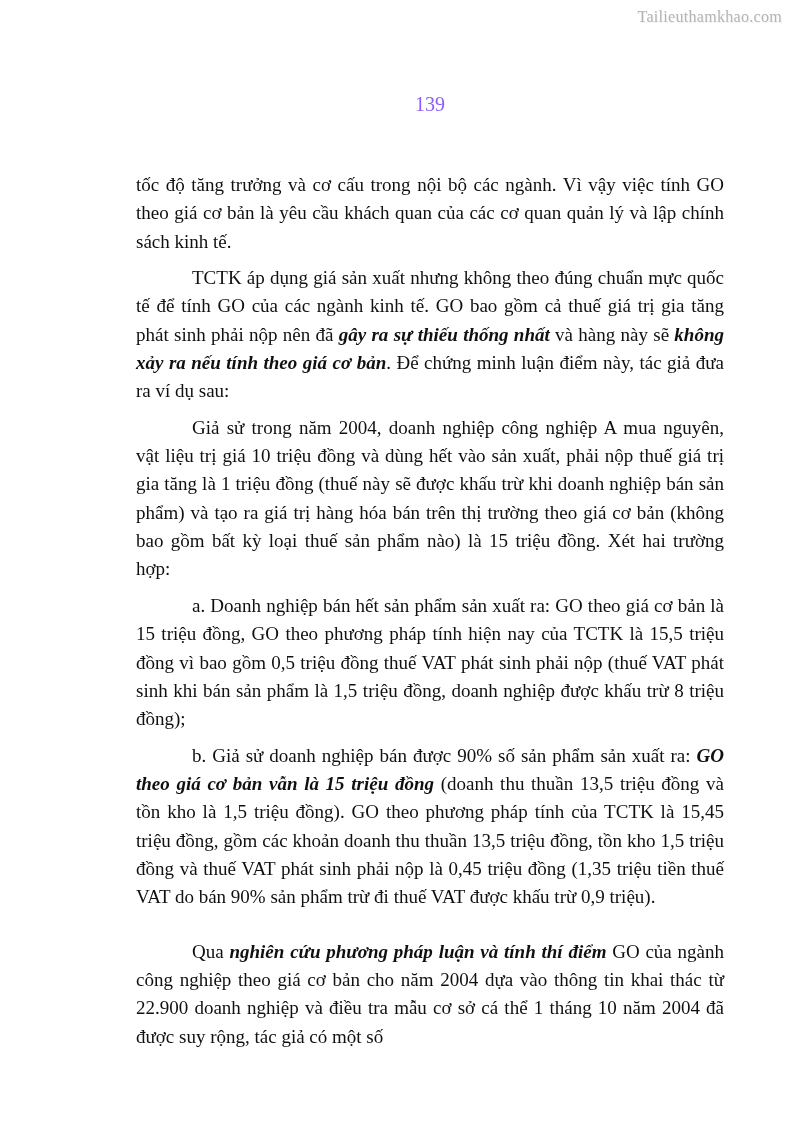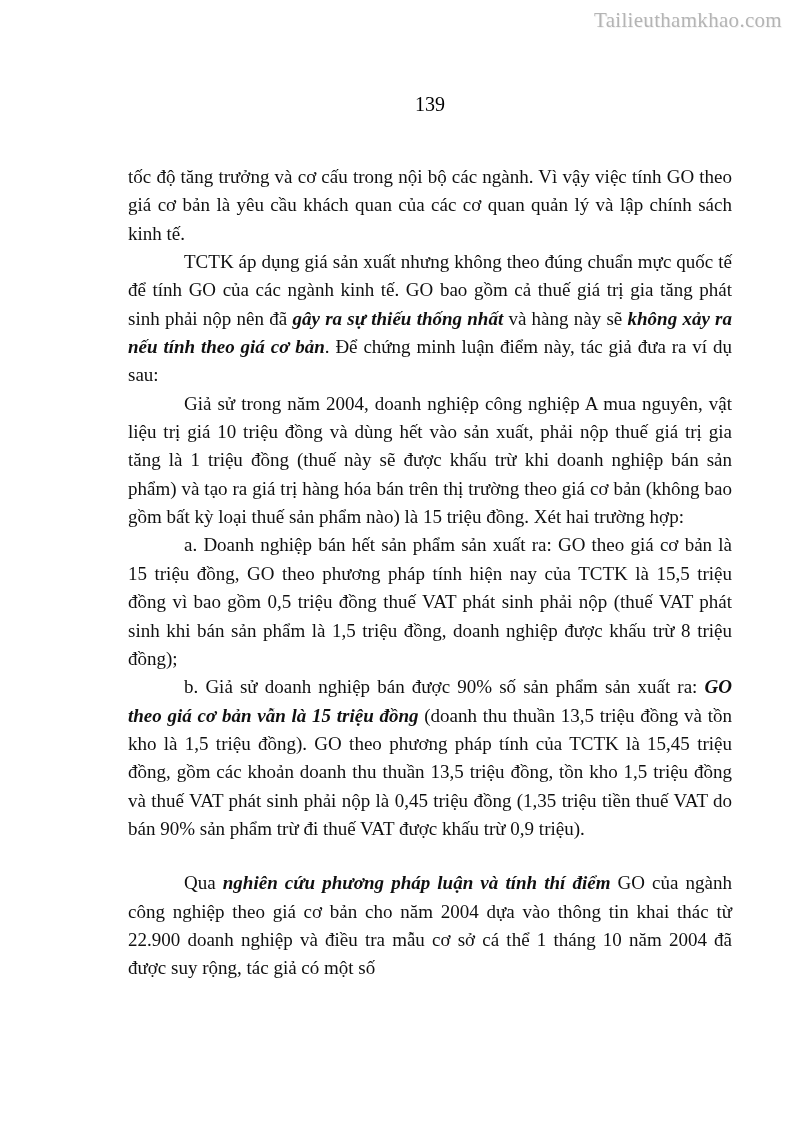--- a/index.html
+++ b/index.html
@@ -8,46 +8,46 @@
     height: 1123px;
     background: #ffffff;
     position: relative;
     overflow: hidden;
     font-family: "Liberation Serif", "DejaVu Serif", serif;
   }
   .watermark {
     position: absolute;
     top: 8px;
     right: 12px;
-    font-size: 21px;
+    font-size: 16px;
     letter-spacing: 0.3px;
     color: #b4b4b4;
     text-shadow: 1px 1px 0 #f2f2f2;
     font-family: "Liberation Serif", "DejaVu Serif", serif;
   }
   .page-number {
     position: absolute;
     top: 93px;
     left: 128px;
     width: 604px;
     text-align: center;
     font-size: 20px;
-    color: #000000;
+    color: #8b5cf6;
   }
   .body-text {
     position: absolute;
     top: 163px;
     left: 128px;
     width: 604px;
     font-size: 19px;
     line-height: 28.35px;
     text-align: justify;
     color: #101010;
   }
-  .para { margin: 0; }
+  .para { margin: 8px; }
   .para.indent { text-indent: 56px; }
   .para.spaced { margin-top: 26px; }
   .para em { font-style: italic; font-weight: bold; }
 </style>
 </head>
 <body>
 
 <div class="page">
   <div class="watermark">Tailieuthamkhao.com</div>
 

